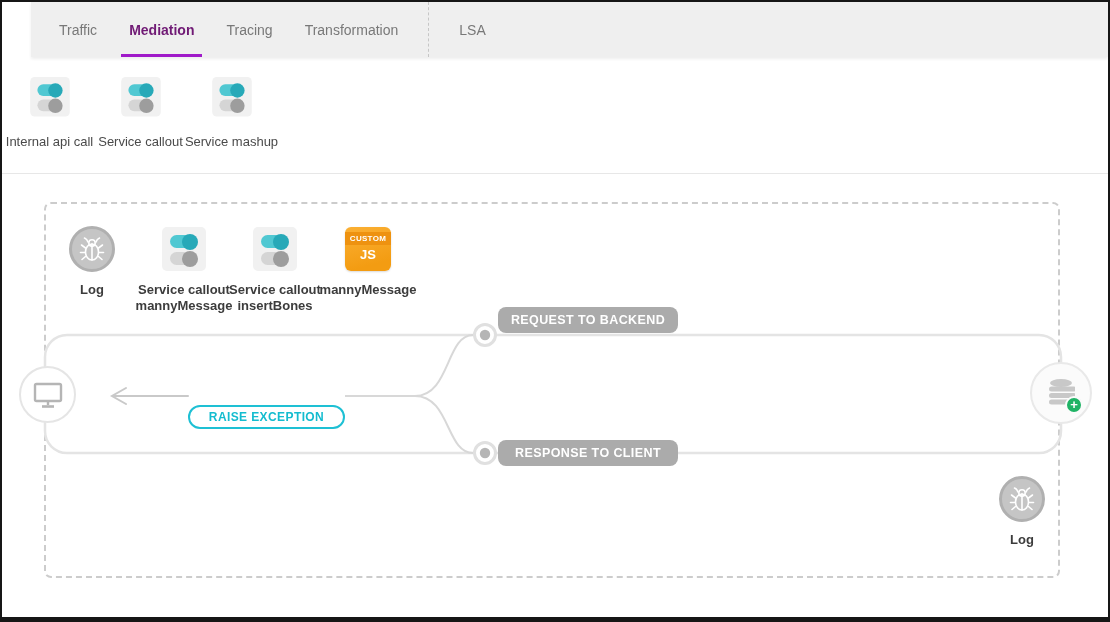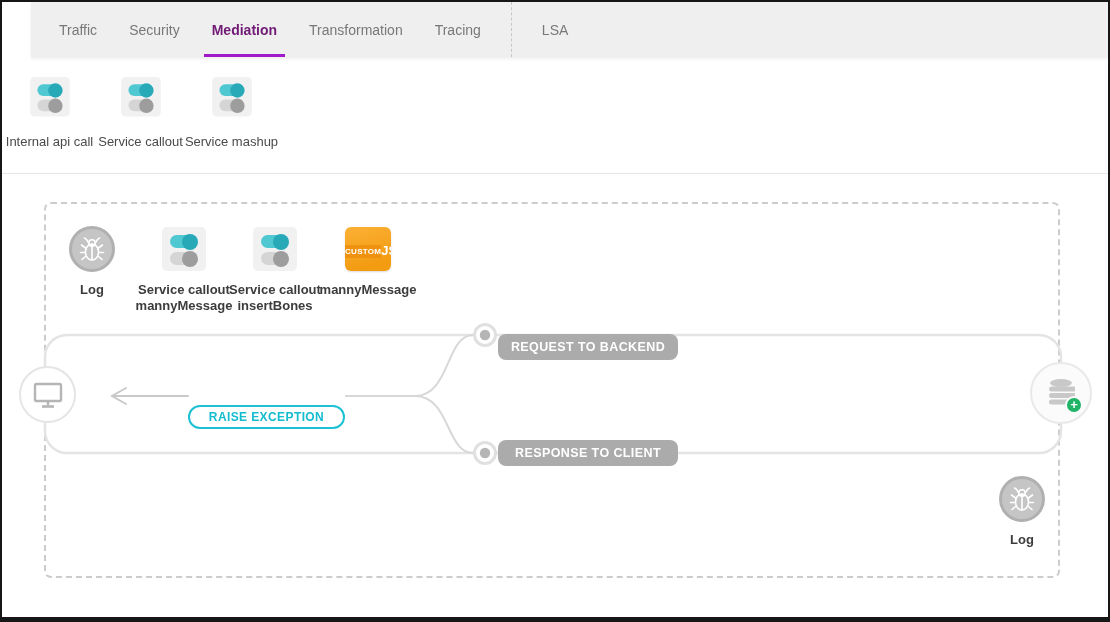--- a/index.html
+++ b/index.html
@@ -45,21 +45,21 @@
   .toggle-icon .knob { position:absolute; width:16px; height:16px; border-radius:50%; }
   .toggle-icon .pill.teal { left:8px; top:8px;  background:#50c8d2; }
   .toggle-icon .knob.teal { left:20px; top:6.5px; background:#27a9b8; }
   .toggle-icon .pill.gry  { left:8px; top:25px; background:#d5d5d5; }
   .toggle-icon .knob.gry  { left:20px; top:23.5px; background:#9d9d9d; }
 
   
   .customjs {
     width:46px; height:44px; border-radius:6px; overflow:hidden;
     background:linear-gradient(165deg,#fbb034 0%,#f39c12 80%);
-    display:flex; flex-direction:row; align-items:center;
+    display:flex; flex-direction:column; align-items:center;
     box-shadow:0 1px 2px rgba(0,0,0,0.15);
   }
   .customjs .band {
     margin-top:5px; width:100%; background:#ee9210; color:#fff;
     font-size:8px; font-weight:bold; text-align:center; padding:2px 0; letter-spacing:0.3px;
   }
   .customjs .js { color:#fff; font-weight:bold; font-size:13px; margin-top:2px; }
 
   
   .log-circle {
@@ -89,45 +89,44 @@
     position:absolute; left:33px; top:32px; width:18px; height:18px; border-radius:50%;
     background:#1fb365; border:2px solid #fbfbfb; color:#fff;
     font-size:13px; font-weight:bold; line-height:13px; text-align:center;
   }
 
   .stage-label {
     position:absolute; width:180px; height:26px; background:#ababab; border-radius:8px;
     color:#ffffff; font-size:12.5px; font-weight:bold; letter-spacing:0.4px;
     display:flex; align-items:center; justify-content:center; white-space:nowrap;
   }
-  .stage-request  { left:496px; top:160px;text-align:right; }
+  .stage-request  { left:496px; top:133px;text-align:right; }
   .stage-response { left:496px; top:266px; }
 
   .exception-pill {
     position:absolute; left:186px; top:210px; width:157px; height:24px;
     background:#ffffff; border:2px solid #1ec0d4; border-radius:13px;
     color:#14bccf; font-size:12px; font-weight:bold; letter-spacing:0.4px;
     display:flex; align-items:center; justify-content:center; white-space:nowrap;margin-top:21px;
   }
 
   .node-label {
     position:absolute; font-size:13px; color:#3c3c3c; text-align:center; line-height:16px;font-weight:bold;
   }
 </style>
 </head>
 <body>
 
 <div class="frame">
 
   <div class="tabbar">
     <div class="tab">Traffic</div>
-    <div class="tab">Security</div>
     <div class="tab active">Mediation</div>
+    <div class="tab">Tracing</div>
     <div class="tab">Transformation</div>
-    <div class="tab">Tracing</div>
     <div class="tab-sep"></div>
     <div class="tab">LSA</div>
   </div>
 
   <div class="palette">
     <div class="palette-item">
       <div class="toggle-icon sm">
         <span class="pill teal"></span>
           <span class="knob teal"></span>
         <span class="pill gry"></span>

